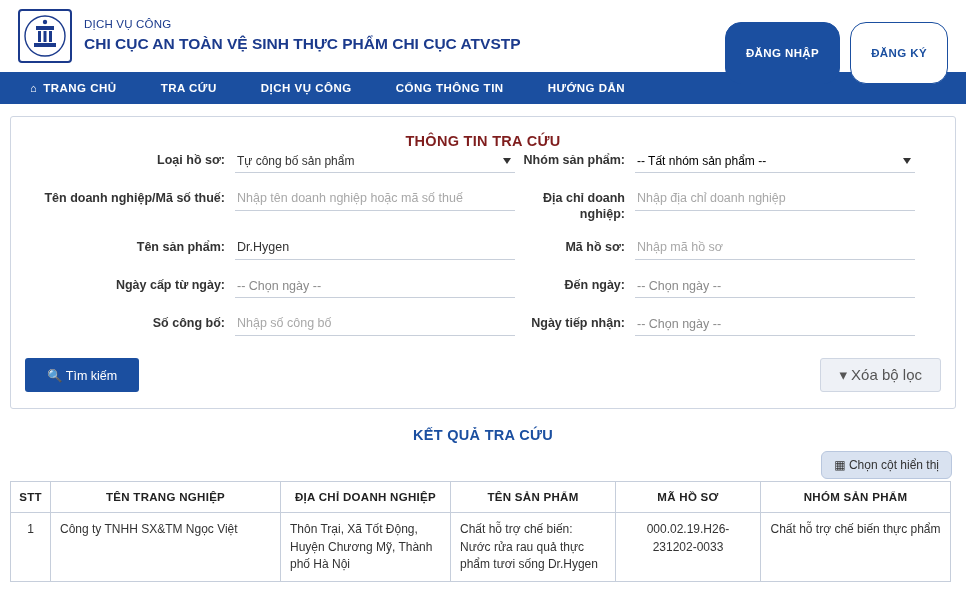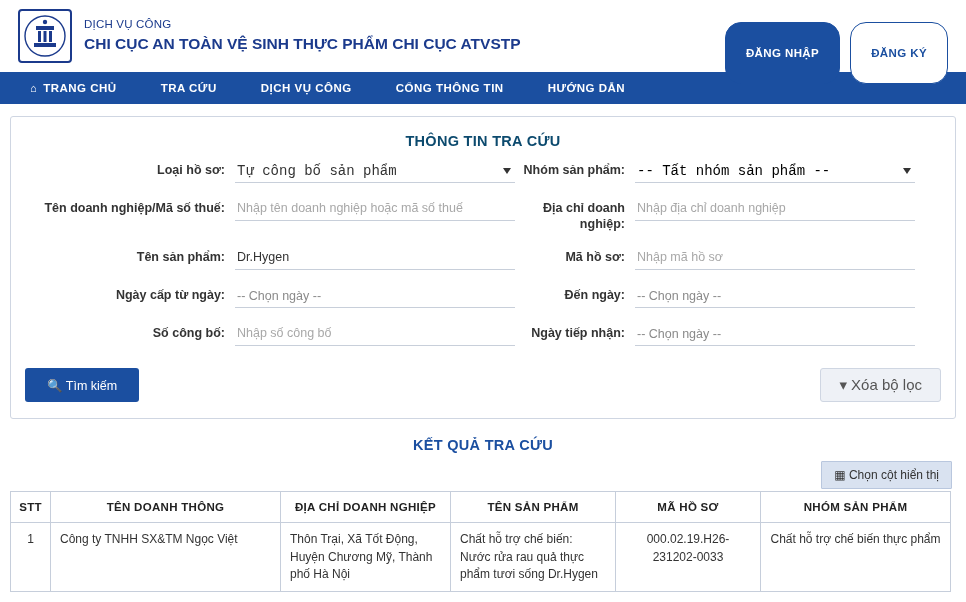--- a/index.html
+++ b/index.html
@@ -100,25 +100,25 @@
   
   .panel {
     margin: 12px 10px 0 10px;
     border: 1px solid #cfd6e2;
     border-radius: 3px;
     background: #fff;
     padding: 10px 14px 16px 14px;
   }
   .panel-title {
     text-align: center;
-    color: #0c4a6e;
+    color: #7f1d1d;
     font-weight: bold;
     font-size: 14.5px;
     letter-spacing: .3px;
-    margin: 6px 0 10px 0;
+    margin: 6px 0 0 0;
   }
   .form-grid {
     display: grid;
     grid-template-columns: 210px 280px 120px 280px;
     row-gap: 14px;
     align-items: start;
   }
   .lbl {
     text-align: right;
     padding-right: 10px;
@@ -141,25 +141,24 @@
     width: 100%;
     font-size: 12.5px;
     color: #333;
     background: transparent;
     font-family: "Liberation Sans", sans-serif;
     padding: 0 2px 2px 2px;
   }
   .fld input::placeholder { color: #a8a8a8; }
   .fld.select { cursor: pointer; }
   .fld .selval {
-    font-size: 14px;
+    font-size: 12px;
     color: #333;
     flex: 1;
     padding-left: 2px;
-    font-family: Liberation Mono, monospace;
   }
   .fld .selval.muted { color: #000000; }
   .caret {
     width: 0; height: 0;
     border-left: 4.5px solid transparent;
     border-right: 4.5px solid transparent;
     border-top: 6px solid #333;
     margin-right: 4px;
   }
   .fld .dateval { font-size: 12.5px; color: #8a8a8a; padding-left: 2px; }
@@ -202,21 +201,21 @@
   }
   .col-btn-wrap {
     display: flex;
     justify-content: flex-end;
     padding-right: 14px;
     margin-bottom: 2px;
   }
   .btn-columns {
     background: #d9e2f0;
     border: 1px solid #b9c7de;
-    border-radius: 1px;
+    border-radius: 6px;
     font-size: 12px;
     color: #333;
     padding: 6px 12px;
     cursor: pointer;
     font-family: "Liberation Sans", sans-serif;
   }
   table.result {
     width: 940px;
     margin: 0 10px;
     border-collapse: collapse;
@@ -366,21 +365,21 @@
     <col style="width:40px">
     <col style="width:230px">
     <col style="width:170px">
     <col style="width:165px">
     <col style="width:145px">
     <col style="width:190px">
   </colgroup>
   <thead>
     <tr>
       <th>STT</th>
-      <th>TÊN DOANH THÔNG</th>
+      <th>TÊN TRANG NGHIỆP</th>
       <th>ĐỊA CHỈ DOANH NGHIỆP</th>
       <th>TÊN SẢN PHẨM</th>
       <th>MÃ HỒ SƠ</th>
       <th>NHÓM SẢN PHẨM</th>
     </tr>
   </thead>
   <tbody>
     <tr>
       <td class="c-stt">1</td>
       <td class="c-name">Công ty TNHH SX&amp;TM Ngọc Việt</td>

